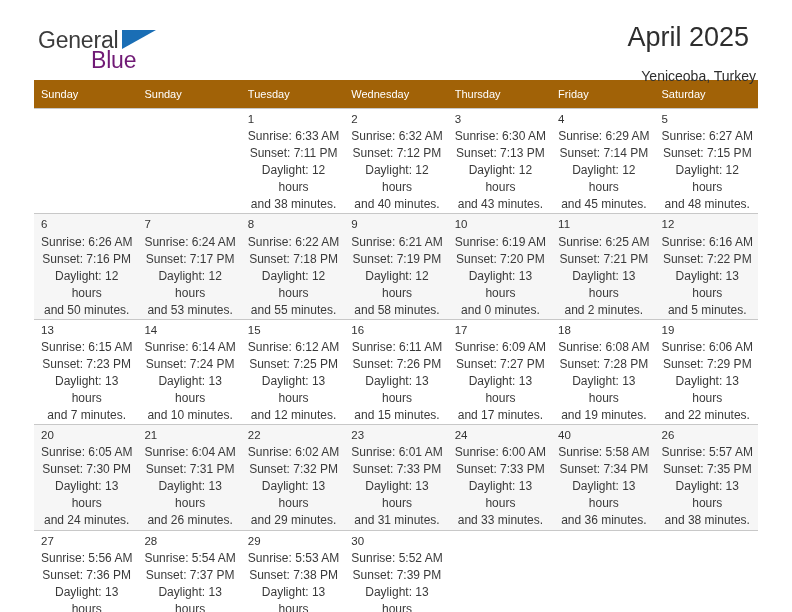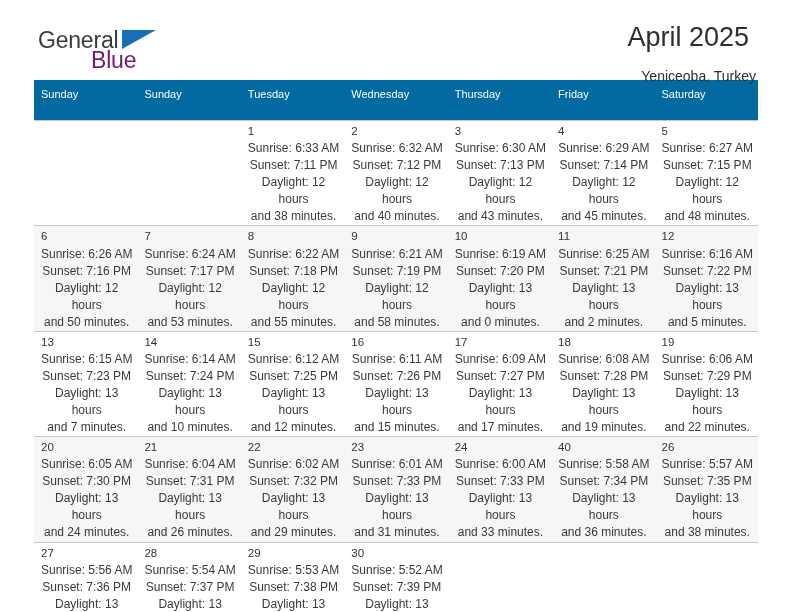--- a/index.html
+++ b/index.html
@@ -83,26 +83,26 @@
   }
 
   
   .calendar {
     width: 724px;
     border-collapse: collapse;
     table-layout: fixed;
     margin-top: 8px;
   }
   .calendar th {
-    background: #0369a1;
+    background: #a16207;
     color: #ffffff;
     font-size: 11px;
     font-weight: normal;
     text-align: left;
-    padding: 5px 0 17px 7px;
+    padding: 5px 0 5px 7px;
     height: 18px;
     border: none;
   }
   .calendar td {
     vertical-align: top;
     border-top: 1px solid #c8c8c8;
     border-bottom: 1px solid #c8c8c8;
     padding: 0;
     height: 89px;
     background: #ffffff;

